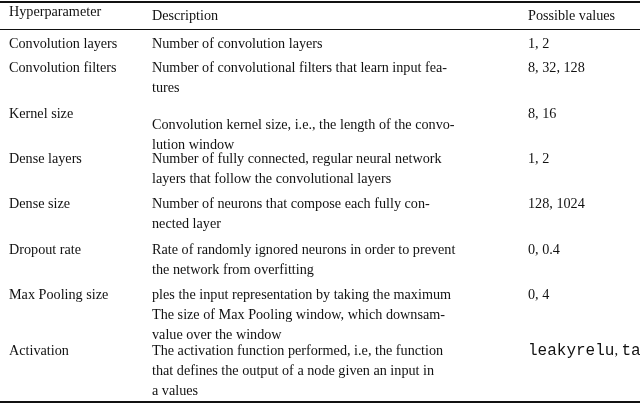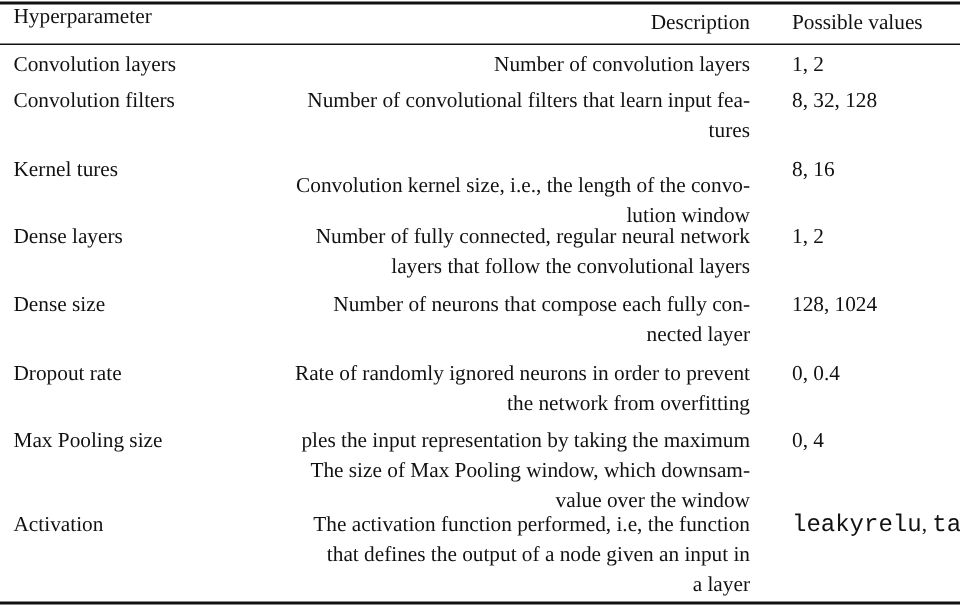--- a/index.html
+++ b/index.html
@@ -5,21 +5,21 @@
   html, body { margin: 0; padding: 0; background: #ffffff; }
   body { width: 640px; height: 404px; overflow: hidden; position: relative;
          font-family: "DejaVu Serif", "Liberation Serif", serif; color: #111; }
   .rule { position: absolute; left: 0; width: 640px; background: #111; }
   .rule.top { top: 1px; height: 2px; }
   .rule.mid { top: 29px; height: 1px; }
   .rule.bot { top: 401px; height: 2px; }
   .cell { position: absolute; font-size: 14.2px; line-height: 20px; white-space: nowrap;
           font-family: "Liberation Serif", "DejaVu Serif", serif; }
   .c1 { left: 9px; }
-  .c2 { left: 152px; width: 348px; white-space: normal; text-align: right; }
+  .c2 { left: 152px; width: 348px; white-space: normal; }
   .c3 { left: 516px; margin-left: 12px; }
   .mono { font-family: "Liberation Mono", "DejaVu Sans Mono", monospace; font-size: 16px; }
   .desc-line { display: block; white-space: nowrap; }
 </style>
 </head>
 <body>
 
 <div>
   <div class="rule top"></div>
 
@@ -40,21 +40,21 @@
   <div>
     <span class="cell c1" style="top:57px">Convolution filters</span>
     <span class="cell c2" style="top:57px">
       <span class="desc-line">Number of convolutional filters that learn input fea-</span>
       <span class="desc-line">tures</span>
     </span>
     <span class="cell c3" style="top:57px">8, 32, 128</span>
   </div>
 
   <div>
-    <span class="cell c1" style="top:103px">Kernel tures</span>
+    <span class="cell c1" style="top:103px">Kernel size</span>
     <span class="cell c2" style="top:114px">
       <span class="desc-line">Convolution kernel size, i.e., the length of the convo-</span>
       <span class="desc-line">lution window</span>
     </span>
     <span class="cell c3" style="top:103px">8, 16</span>
   </div>
 
   <div>
     <span class="cell c1" style="top:148px">Dense layers</span>
     <span class="cell c2" style="top:148px">
@@ -90,19 +90,19 @@
       <span class="desc-line">value over the window</span>
     </span>
     <span class="cell c3" style="top:284px">0, 4</span>
   </div>
 
   <div>
     <span class="cell c1" style="top:340px">Activation</span>
     <span class="cell c2" style="top:340px">
       <span class="desc-line">The activation function performed, i.e, the function</span>
       <span class="desc-line">that defines the output of a node given an input in</span>
-      <span class="desc-line">a layer</span>
+      <span class="desc-line">a values</span>
     </span>
     <span class="cell c3" style="top:340px; left:516px"><span class="mono">leakyrelu</span><span>, </span><span class="mono">tanh</span></span>
   </div>
 
   <div class="rule bot"></div>
 </div>
 
 </body></html>

